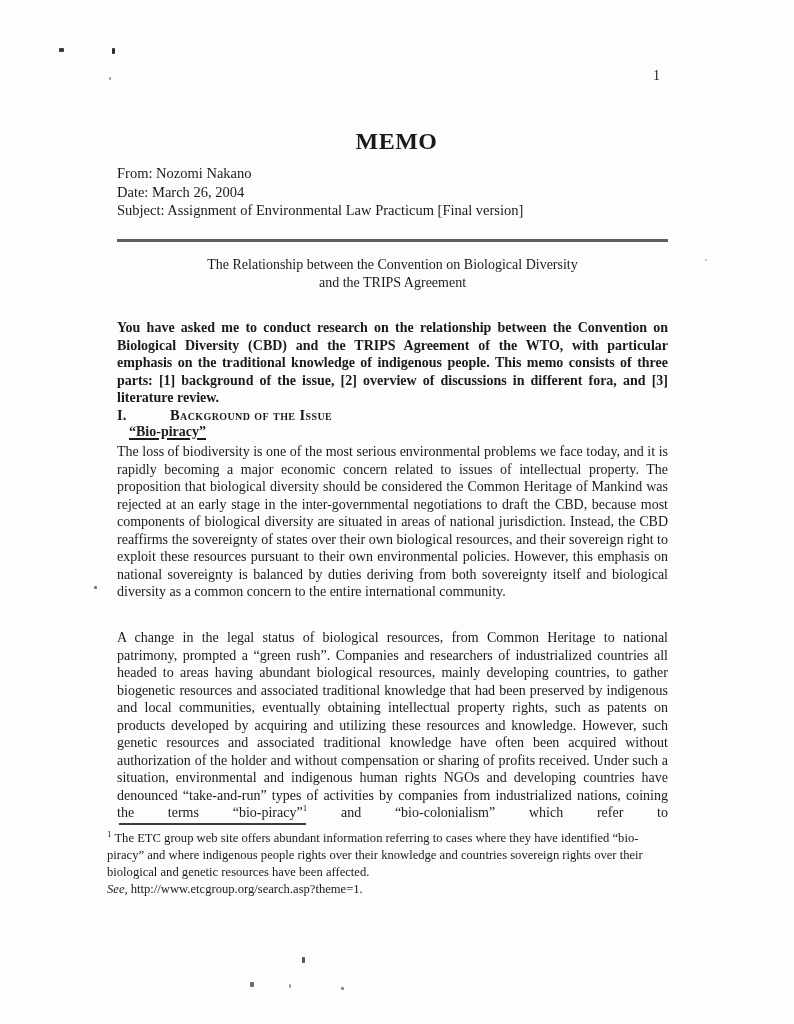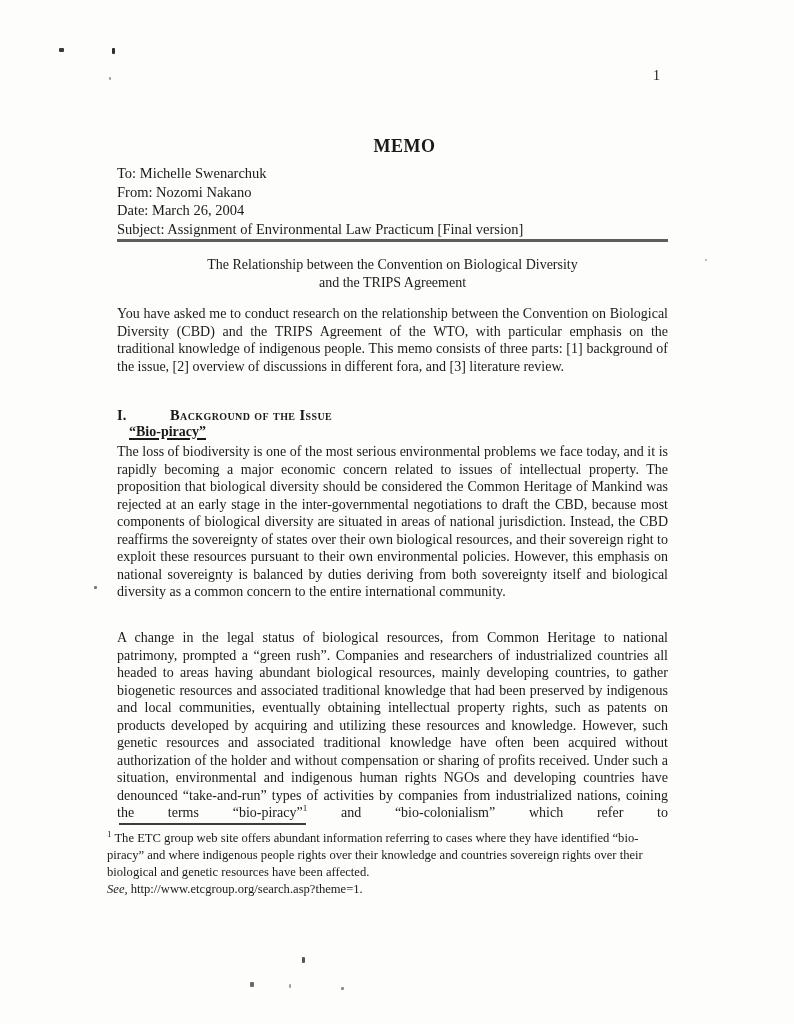--- a/index.html
+++ b/index.html
@@ -19,24 +19,24 @@
   }
   .abs { position: absolute; }
 
   .page-number {
     left: 653px; top: 68px;
     font-size: 14px;
   }
   .memo-title {
     left: 117px; top: 124px; width: 551px;
     text-align: center;
-    font-size: 18px;
+    font-size: 24px;
     font-weight: bold;
     letter-spacing: 0.5px;
-    margin: 12px;
+    margin: 4px;
   }
   .memo-header {
     left: 117px; top: 164px; width: 551px;
     font-size: 14.5px;
     line-height: 18.5px;
   }
   .header-divider {
     left: 117px; top: 239px; width: 551px; height: 2.5px;
     background: #5e5e5e;
   }
@@ -47,21 +47,21 @@
     font-size: 14px;
     line-height: 17.5px;
   }
   .body-par {
     left: 117px; width: 551px;
     font-size: 14px;
     line-height: 17.5px;
     text-align: justify;
     margin: 0;
   }
-  .par-intro    { top: 305px; }
+  .par-intro    { top: 319px; font-weight: bold; }
   .par-biopiracy{ top: 443px; }
   .par-greenrush{ top: 629px; text-align-last: justify; }
 
   .section-heading {
     left: 117px; top: 407px; width: 551px;
     font-size: 14.5px;
     font-weight: bold;
   }
   .section-number { display: inline-block; width: 53px; }
   .section-title  { font-variant: small-caps; letter-spacing: 0.4px; }
@@ -107,21 +107,20 @@
   <div class="speck" style="left:302px;top:957px;width:3px;height:6px;background:#555555;"></div>
   <div class="speck" style="left:250px;top:982px;width:4px;height:5px;background:#6a6a6a;"></div>
   <div class="speck" style="left:289px;top:984px;width:2px;height:4px;background:#9e9e9e;"></div>
   <div class="speck" style="left:341px;top:987px;width:3px;height:3px;background:#8c8c8c;"></div>
 
   <div class="abs page-number">1</div>
 
   <h1 class="abs memo-title">MEMO</h1>
 
   <div class="abs memo-header">
-    <div>To: Michelle Swenarchuk</div>
     <div>From: Nozomi Nakano</div>
     <div>Date: March 26, 2004</div>
     <div>Subject: Assignment of Environmental Law Practicum [Final version]</div>
   </div>
 
   <div class="abs header-divider"></div>
 
   <div class="abs doc-heading">
     <div>The Relationship between the Convention on Biological Diversity</div>
     <div>and the TRIPS Agreement</div>

